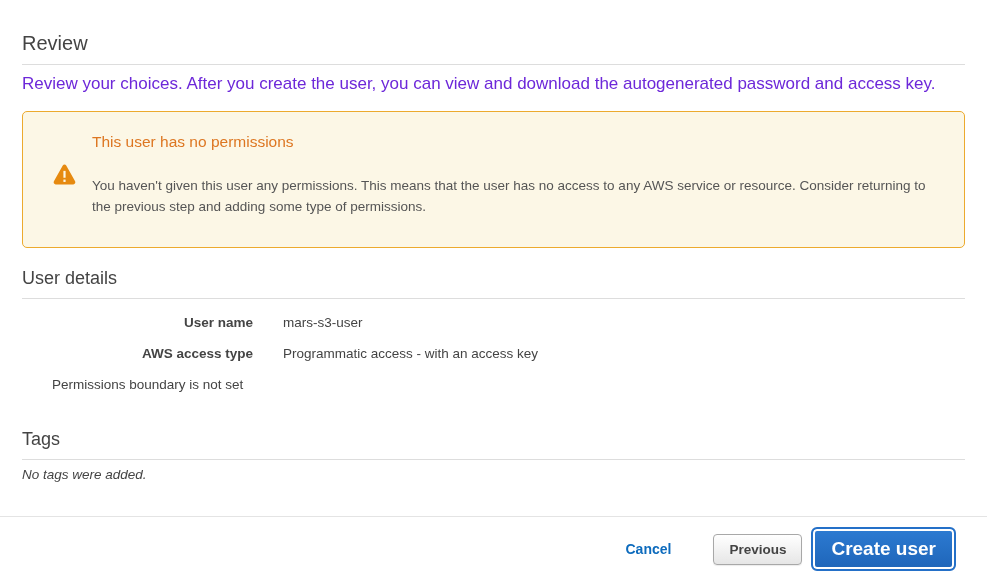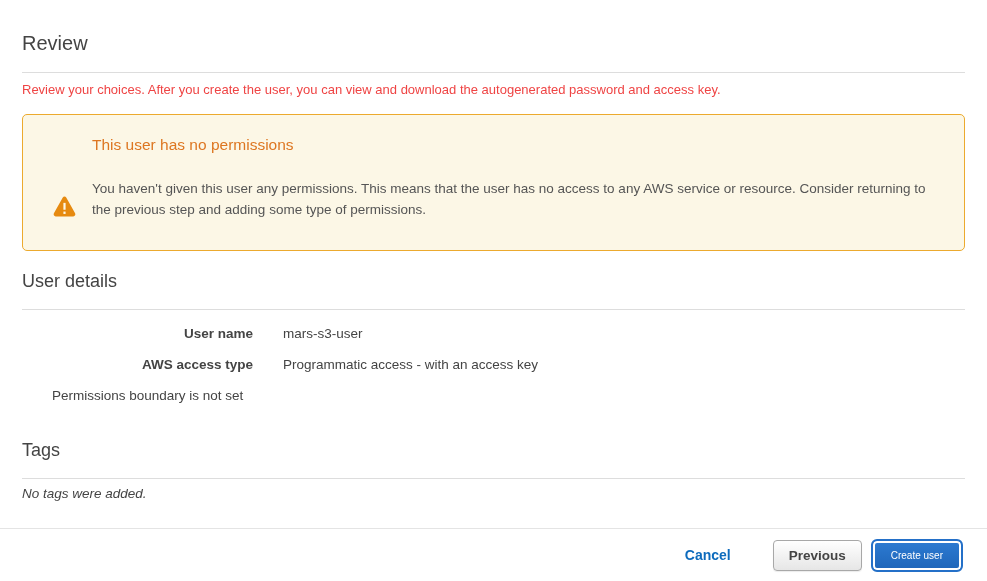--- a/index.html
+++ b/index.html
@@ -30,33 +30,33 @@
     font-size: 14px; box-shadow: 0 1px 1px rgba(0,0,0,0.04);
   }
   .step.active {
     width: 36px; height: 36px; border: none;
     background: #1467c2; color: #fff; font-size: 15px;
   }
 
   
   .section-heading {
     font-weight: 400; color: #444;
-    padding-bottom: 17px; border-bottom: 1px solid #ddd;
+    padding-bottom: 9px; border-bottom: 1px solid #ddd;
   }
   .review-section { margin-top: 32px; }
   .review-section .section-heading { font-size: 20px; }
-  .section-desc { margin-top: 9px; font-size: 13px; color: #ef4444; }
+  .section-desc { margin-top: 9px; font-size: 17px; color: #6d28d9; }
 
   
   .warning-box {
     margin-top: 17px;
     border: 1px solid #ecaa2e; border-radius: 5px;
     background: #fcf7e6;
     padding: 21px 20px 30px 30px;
-    display: flex; align-items: flex-end;
+    display: flex; align-items: center;
   }
   .warning-icon { flex: 0 0 auto; margin-top: 1px; }
   .warning-text { margin-left: 16px; }
   .warning-title {
     font-size: 15.5px; color: #dd7621; font-weight: 400;
     margin-bottom: 7px;
   }
   .warning-body {
     font-size: 13.5px; color: #555; line-height: 21px; max-width: 860px; margin-top: 24px;
   }
@@ -72,40 +72,40 @@
   }
   .detail-value { margin-left: 30px; color: #444; }
 
   
   .tags-section { margin-top: 35px; }
   .tags-empty { margin-top: 7px; font-style: italic; color: #444; }
 
   
   .footer-bar {
     position: absolute; left: 0; right: 0; bottom: 0;
-    height: 53px; background: #fff;
+    height: 65px; background: #fff;
     border-top: 1px solid #e4e4e4;
     display: flex; align-items: center; justify-content: flex-end;
-    padding-right: 24px;
+    padding-right: 31px;
   }
   .cancel-link {
     color: #0d6bbd; font-weight: bold; font-size: 14px;
     text-decoration: none; margin-right: 42px; cursor: pointer;
   }
   .btn-previous {
     font-family: "Liberation Sans", sans-serif;
     font-size: 13.5px; font-weight: bold; color: #444;
     background: linear-gradient(to bottom, #ffffff, #e6e6e6);
     border: 1px solid #a8a8a8; border-radius: 4px;
     padding: 7px 15px; margin-right: 9px; cursor: pointer;
     box-shadow: 0 1px 1px rgba(0,0,0,0.08);
   }
   .btn-create {
     font-family: "Liberation Sans", sans-serif;
-    font-size: 10px; font-weight: normal; color: #fff;
+    font-size: 19px; font-weight: bold; color: #fff;
     background: linear-gradient(to bottom, #2d7bd2, #1e65b9);
     border: 2px solid #2470c8; border-radius: 6px;
     box-shadow: inset 0 0 0 2px #ffffff;
     padding: 9px 18px; cursor: pointer;
   }
 </style>
 </head>
 <body>
 
 <div class="content">

